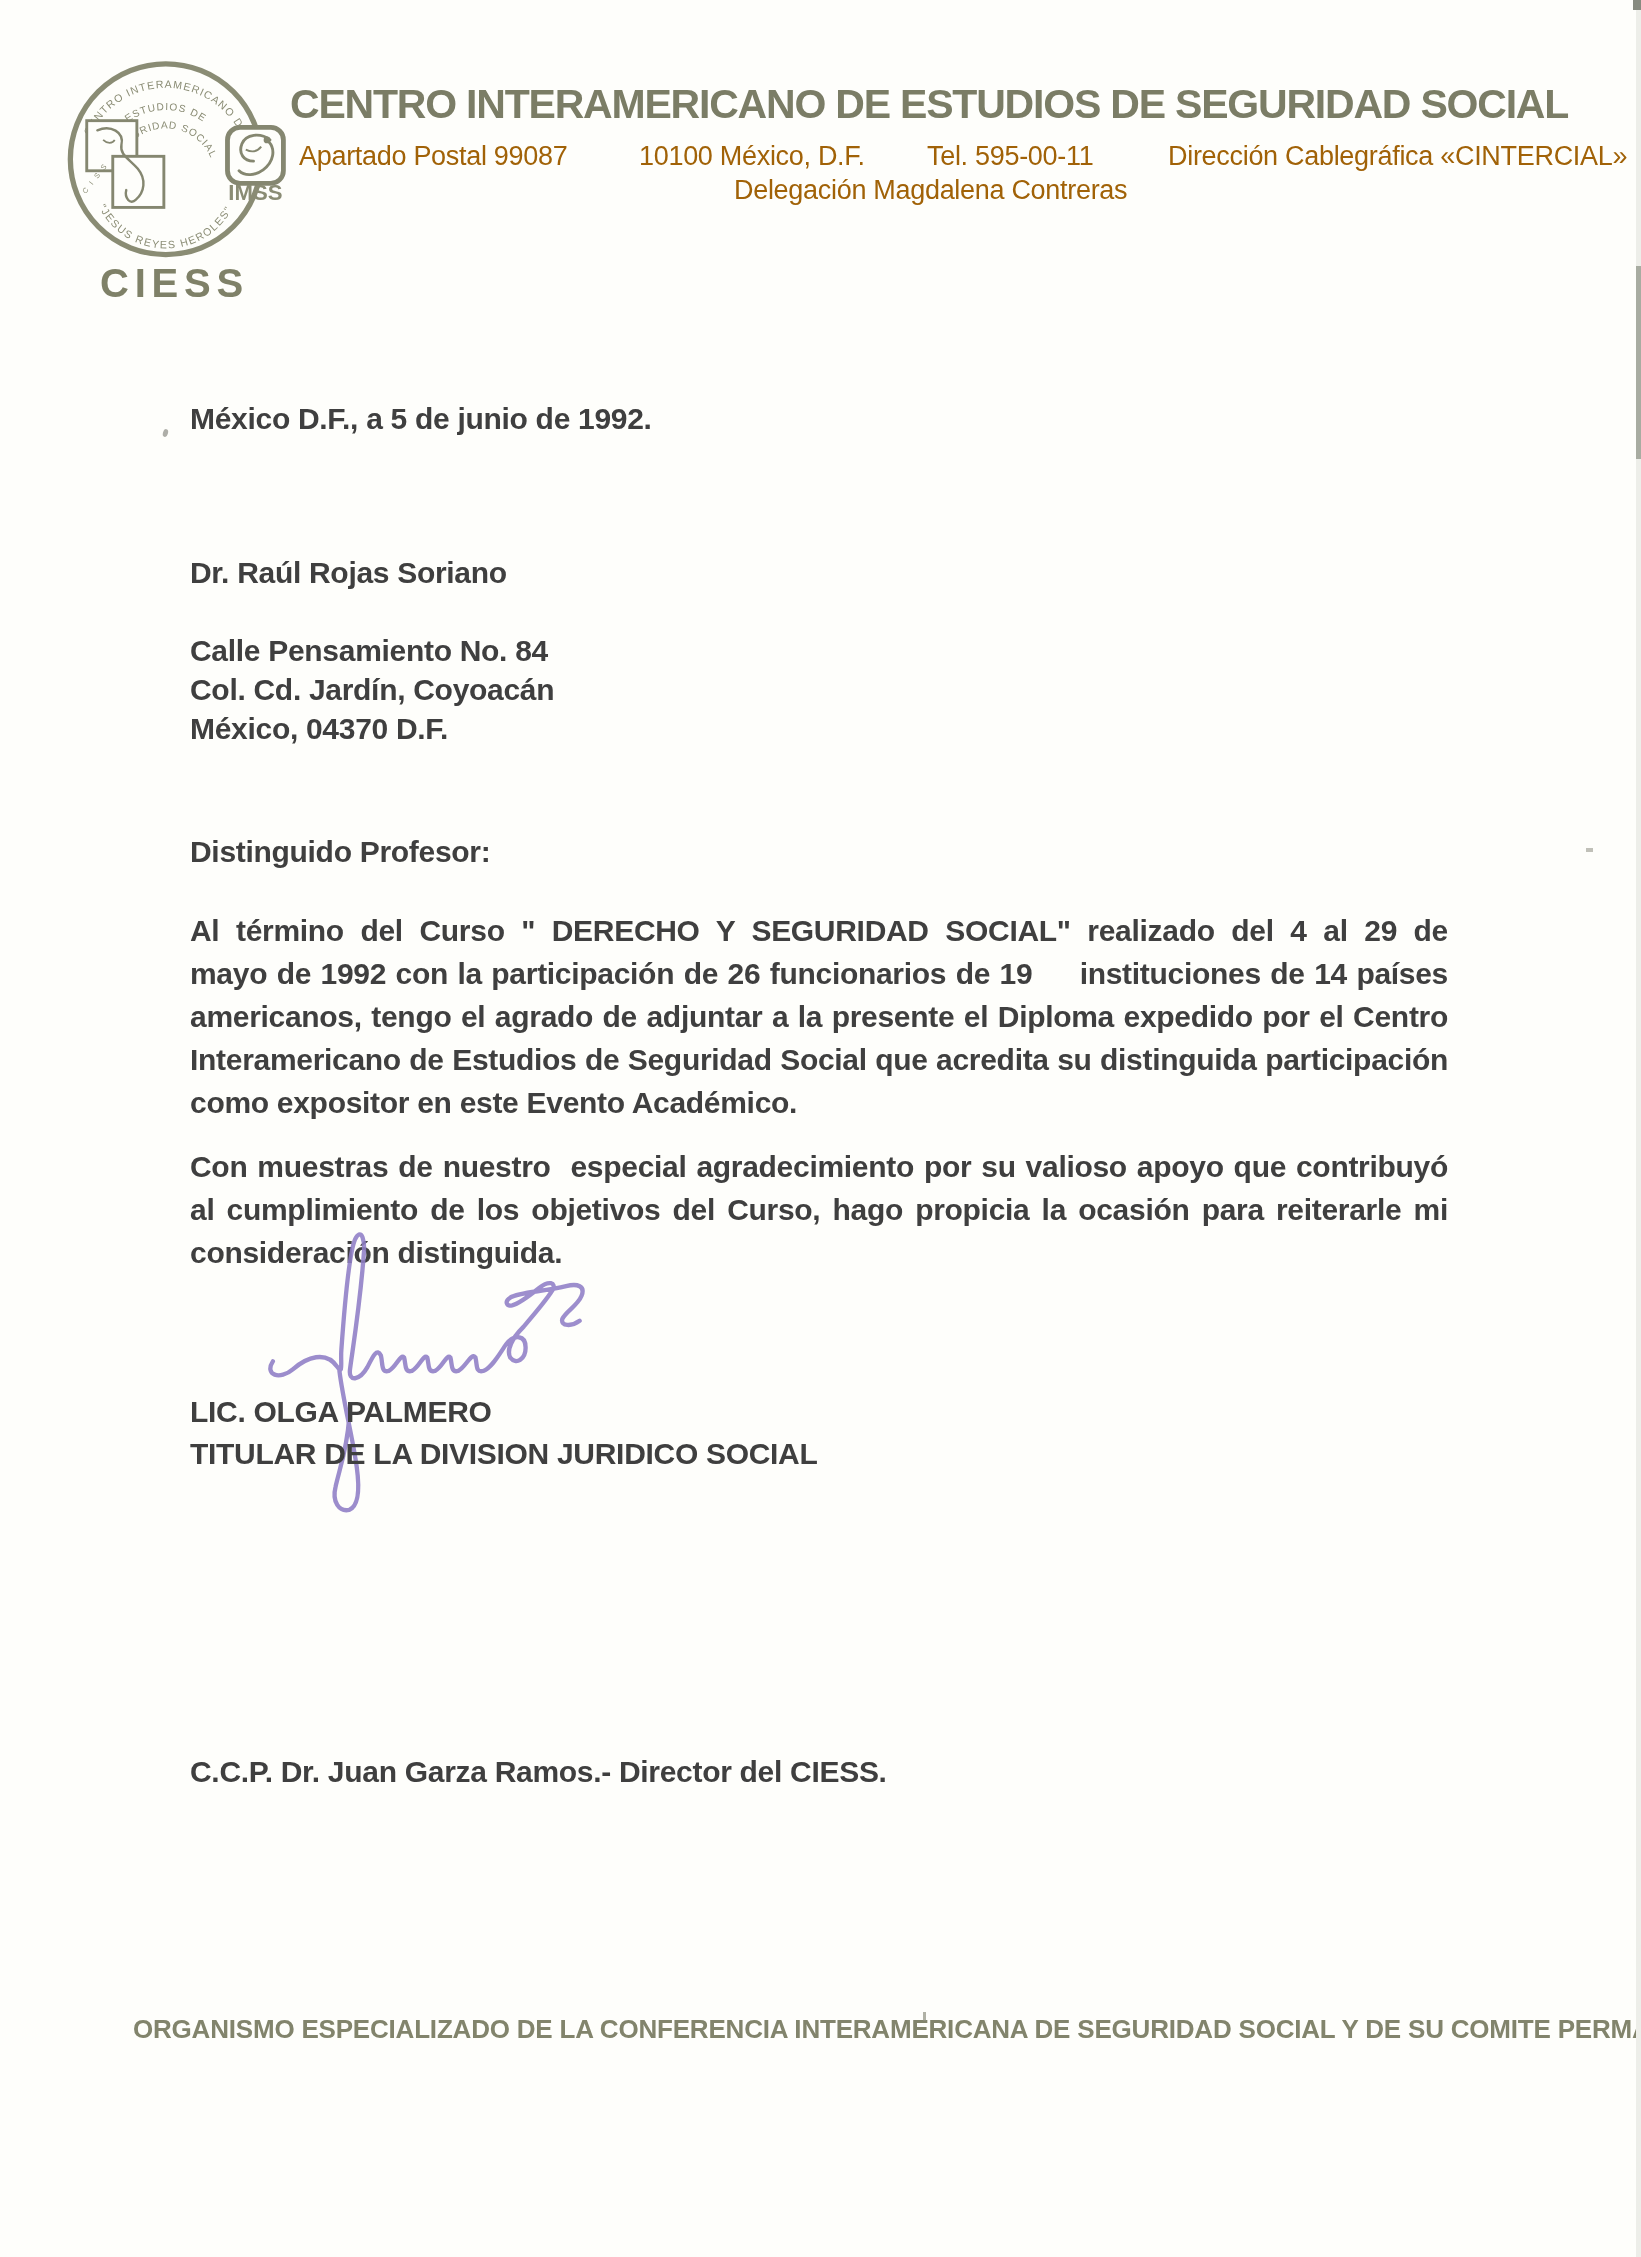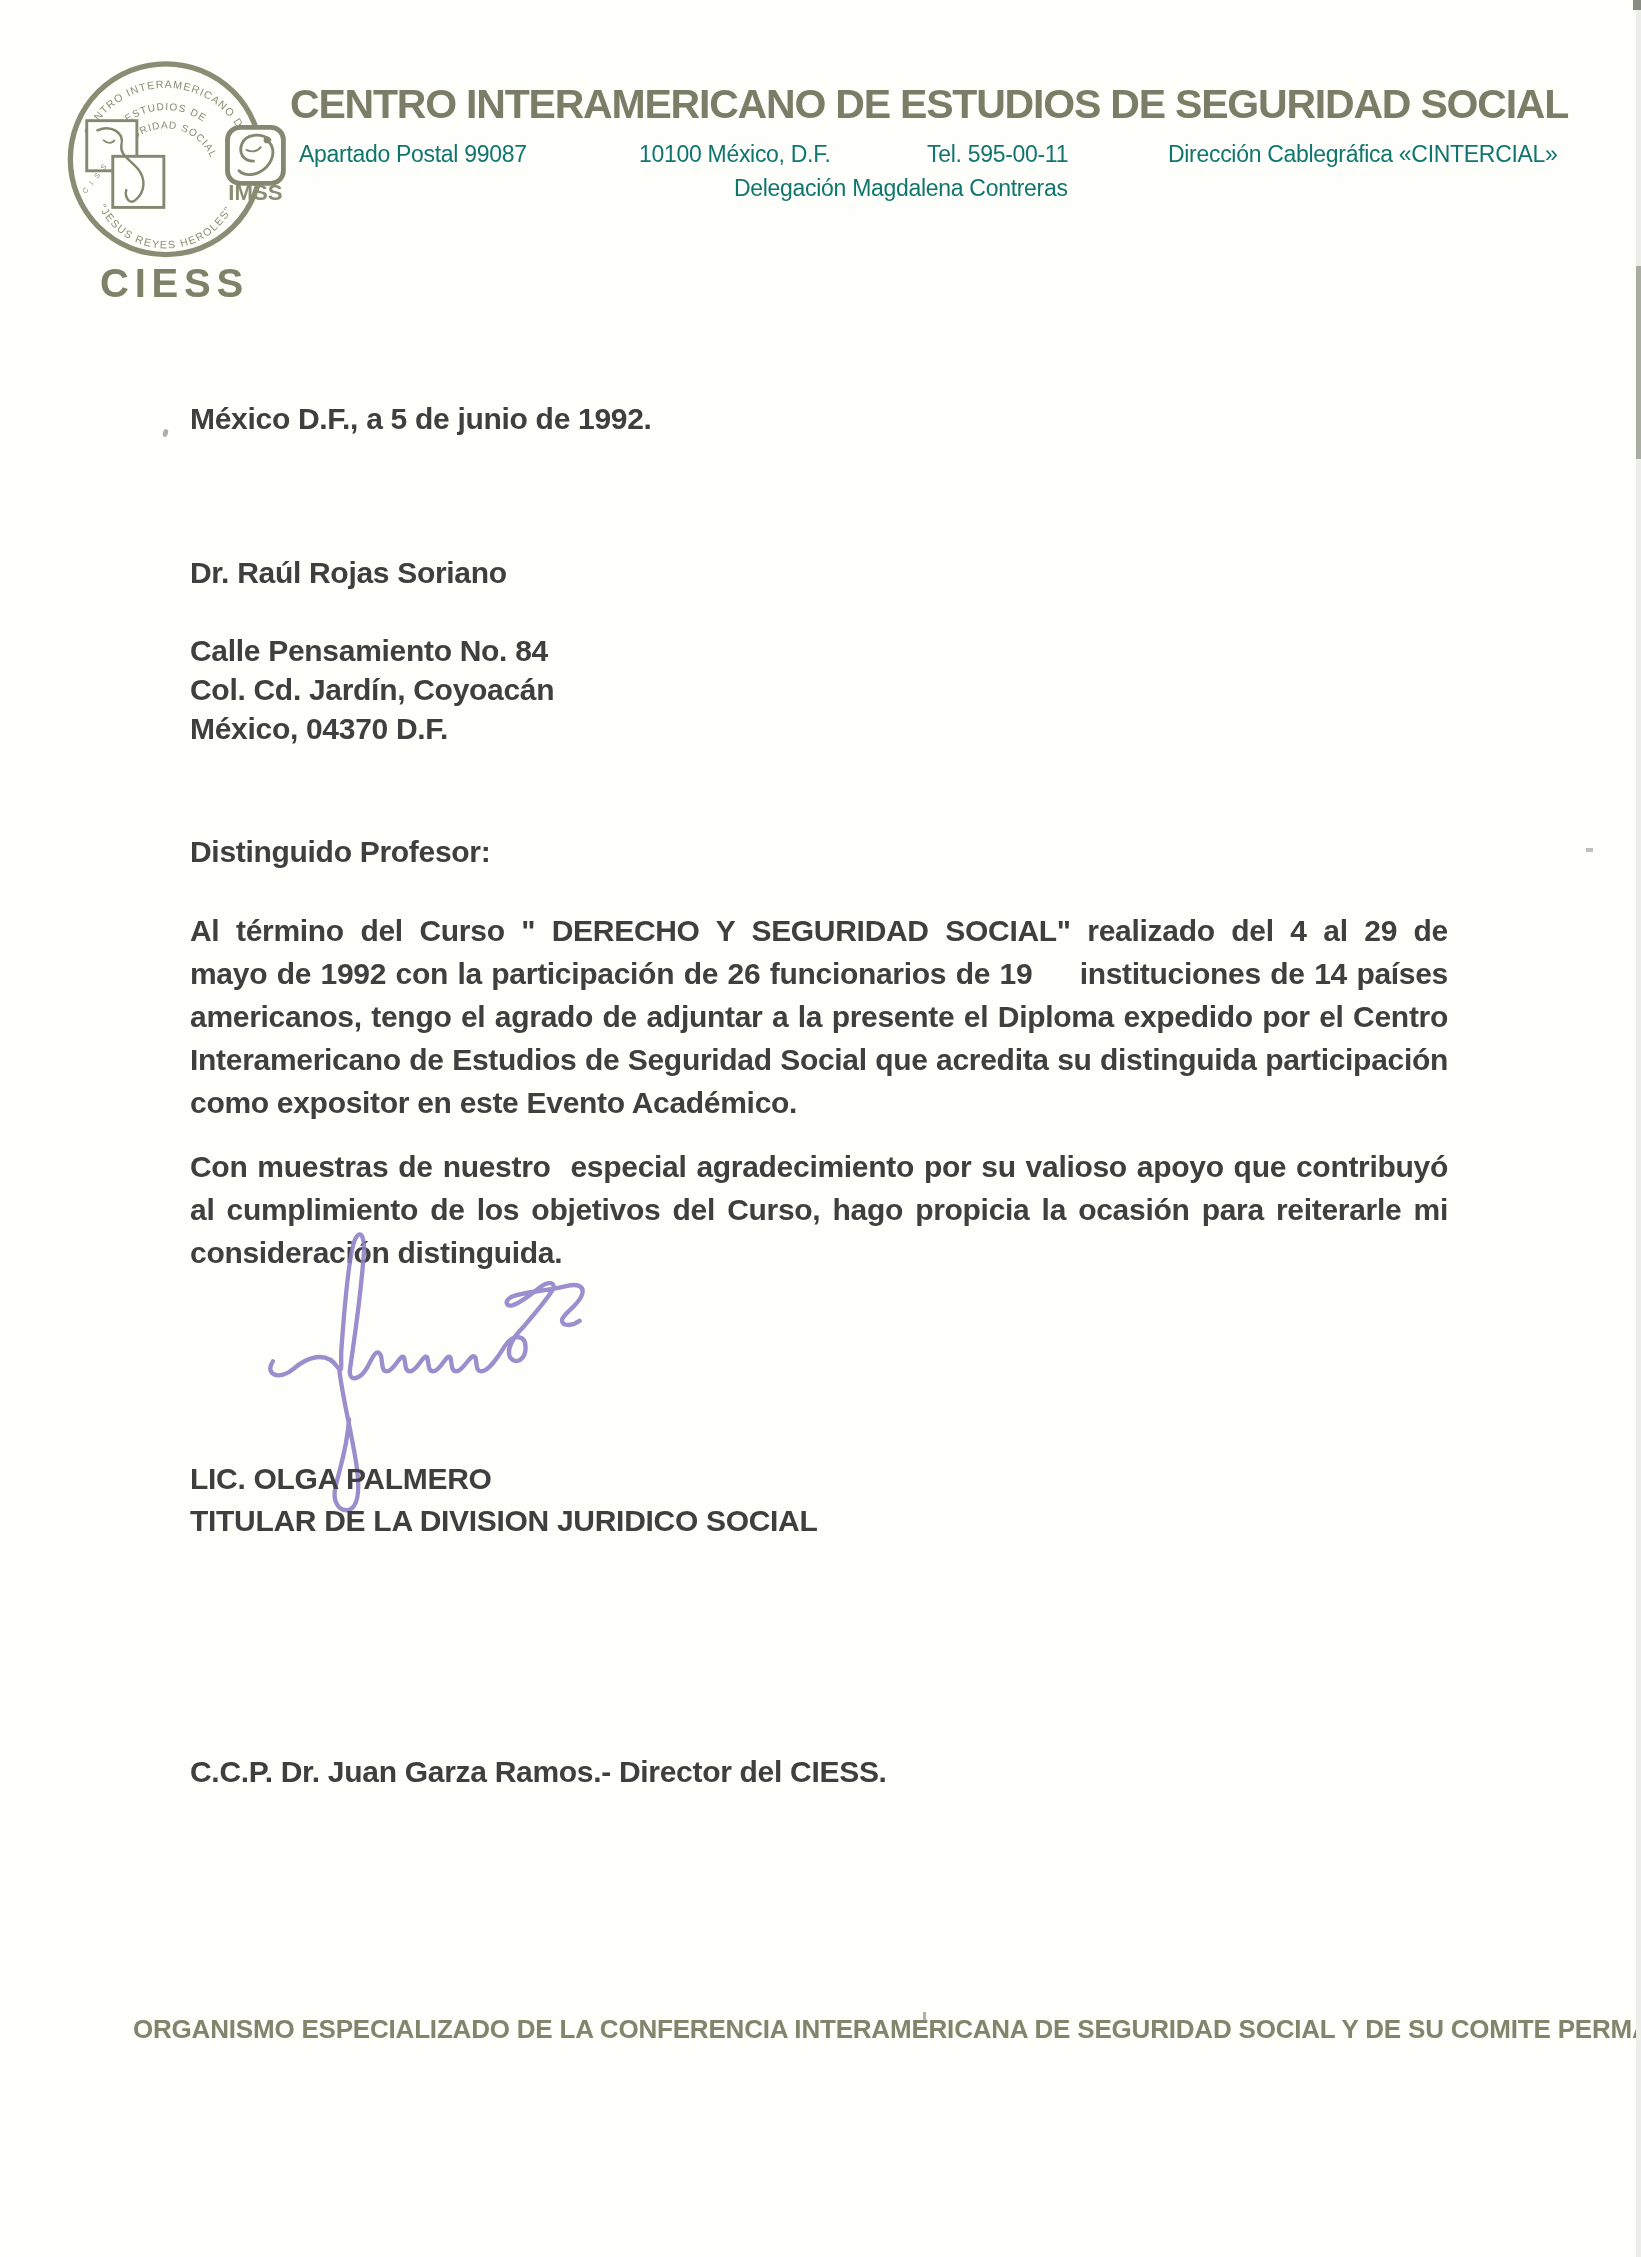--- a/index.html
+++ b/index.html
@@ -7,21 +7,21 @@
     position:relative;width:1641px;height:2257px;background:#fefefb;
     font-family:"Liberation Sans", sans-serif;color:#3f3f3f;overflow:hidden;
   }
   .abs{position:absolute;}
   
   .org-name{
     left:290px;top:81px;width:1313px;
     font-size:41px;font-weight:700;letter-spacing:-1.2px;color:#7b7d66;
     white-space:nowrap;
   }
-  .contact{font-size:23px;color:#0f766e;white-space:nowrap;letter-spacing:-0.3px;}
+  .contact{font-size:27px;color:#a16207;white-space:nowrap;letter-spacing:-0.3px;}
   .c-po{left:299px;top:141px;}
   .c-city{left:639px;top:141px;text-align:right;}
   .c-tel{left:927px;top:141px;}
   .c-cable{left:1168px;top:141px;}
   .c-deleg{left:734px;top:175px;}
   .seal{left:53px;top:53px;width:241px;height:251px;}
   .ring-text{fill:#8a8c74;font-family:"Liberation Sans",sans-serif;}
   .wordmark{
     left:100px;top:261px;font-size:40px;font-weight:800;letter-spacing:5.8px;
     color:#7f8168;white-space:nowrap;
@@ -29,21 +29,21 @@
   
   .bodytxt{font-size:30px;letter-spacing:-0.3px;line-height:43px;color:#3f3f3f;font-weight:bold;}
   .dateline{left:190px;top:397px;width:676px;}
   .recipient-name{left:190px;top:551px;width:676px;}
   .recipient-addr{left:190px;top:631px;width:676px;line-height:39px;}
   .salutation{left:190px;top:830px;width:676px;}
   .para{left:190px;top:909px;width:1258px;}
   .para2{top:1145px;}
   .jline{text-align:justify;text-align-last:justify;height:43px;}
   .lline{text-align:left;height:43px;}
-  .signer{left:190px;top:1458px;width:869px;line-height:42px;}
+  .signer{left:190px;top:1391px;width:869px;line-height:42px;}
   .ccline{left:190px;top:1750px;width:1062px;}
   .signature{left:212px;top:1207px;width:415px;height:328px;}
   
   .footer-line{
     left:133px;top:2014px;width:1429px;font-size:26px;font-weight:700;
     letter-spacing:-0.2px;color:#82846c;white-space:nowrap;
   }
   
   .edge-strip{right:0;top:0;width:4.8px;height:2257px;background:#edeee9;}
   .edge-dark{right:0;top:266px;width:4.8px;height:193px;background:#a8aca1;}

